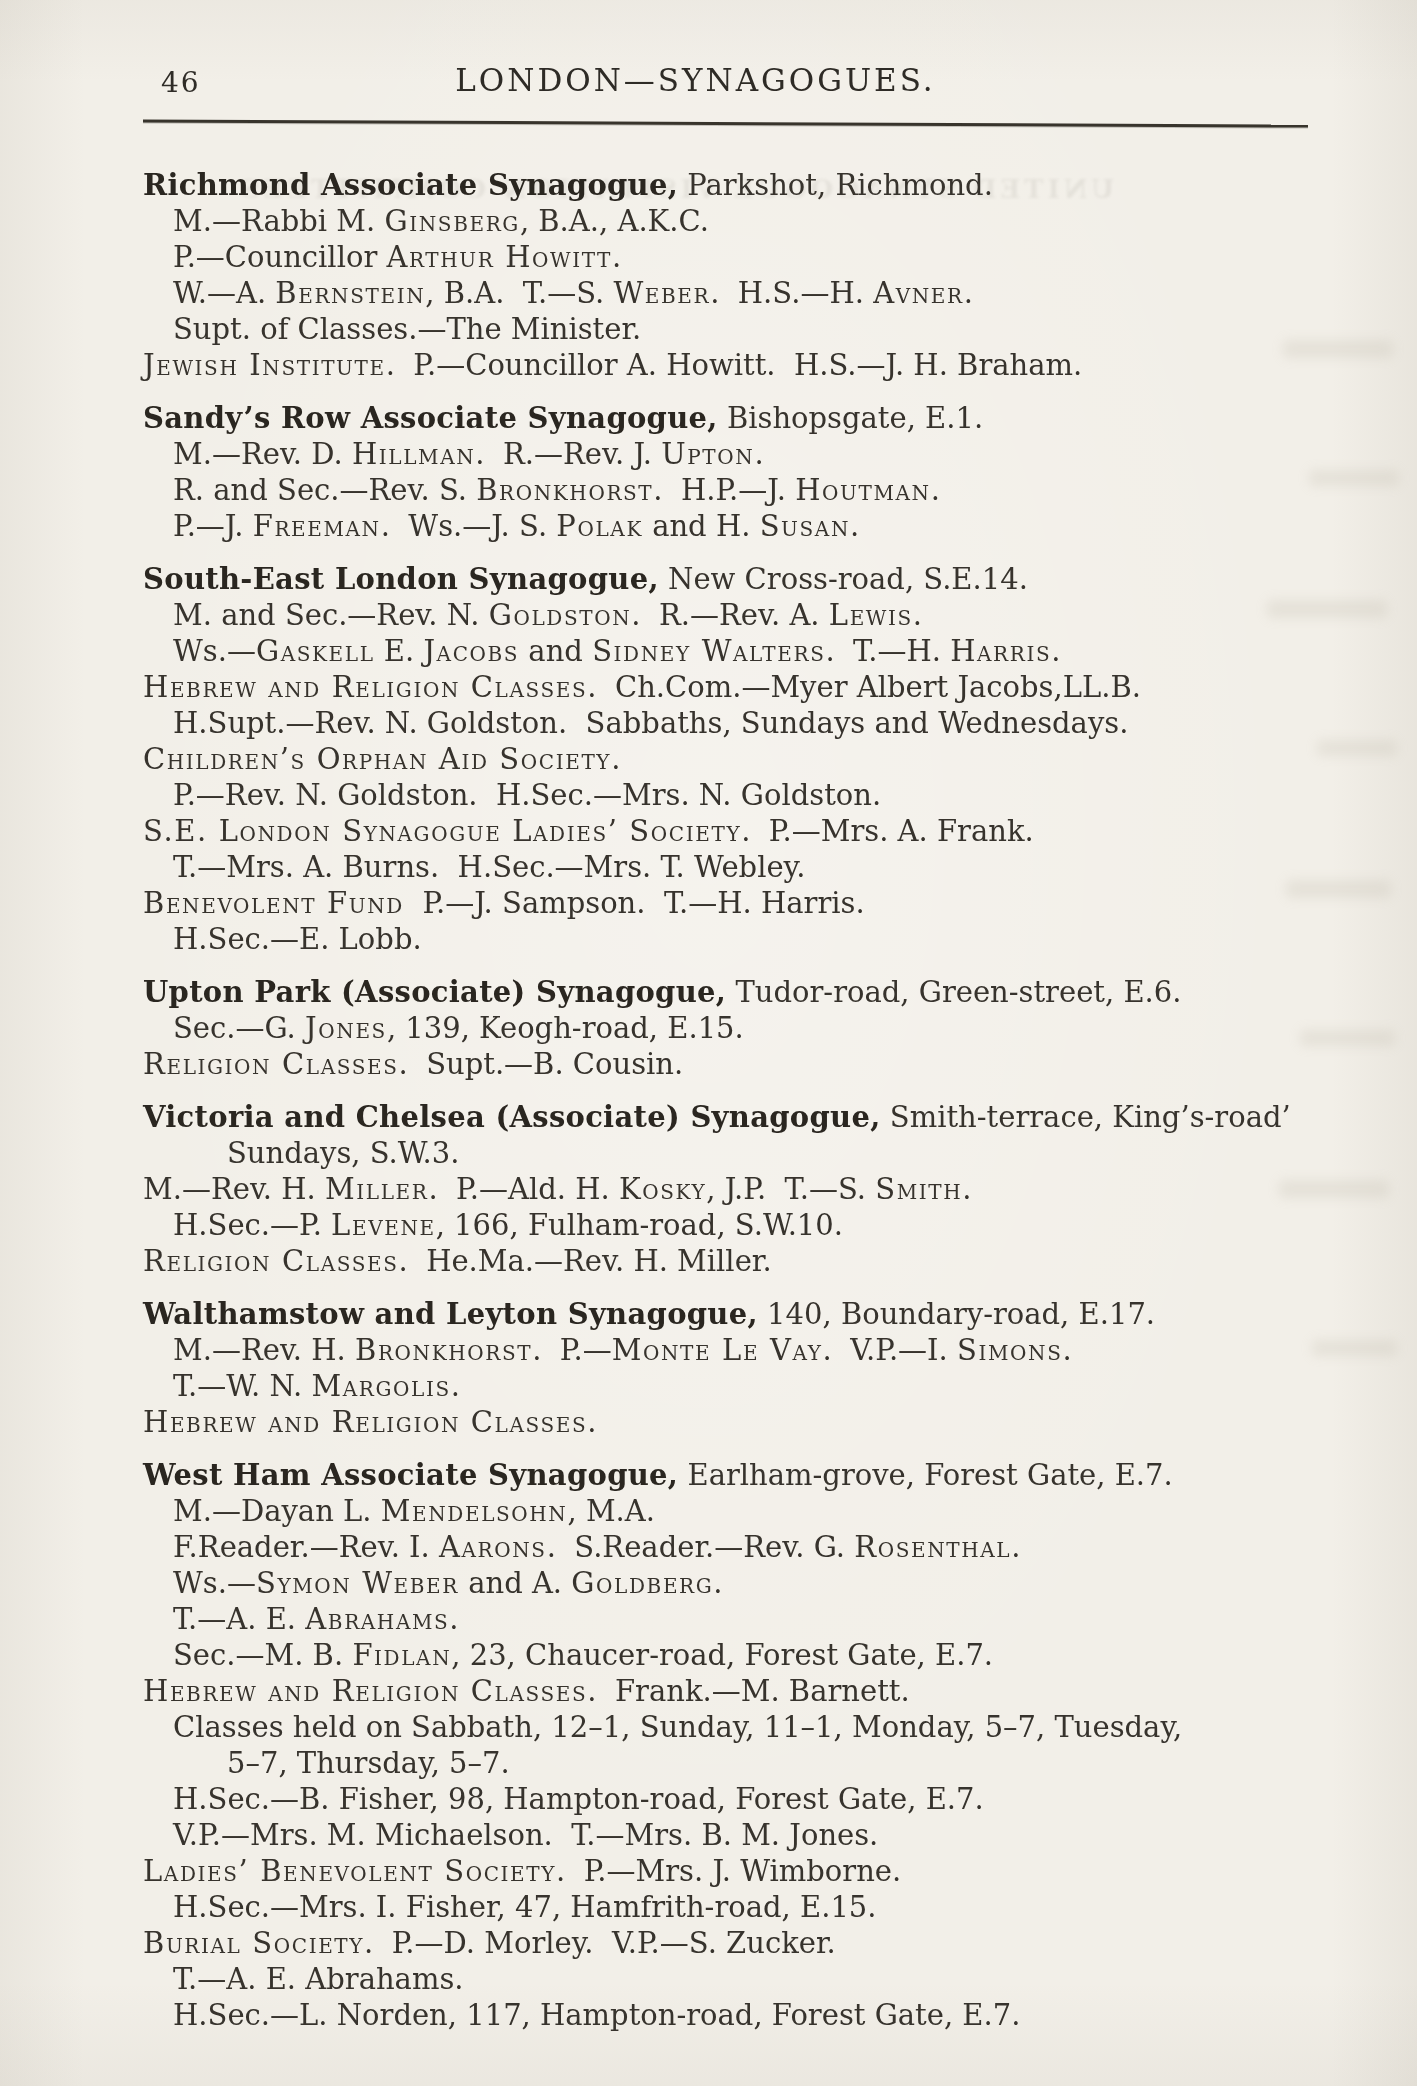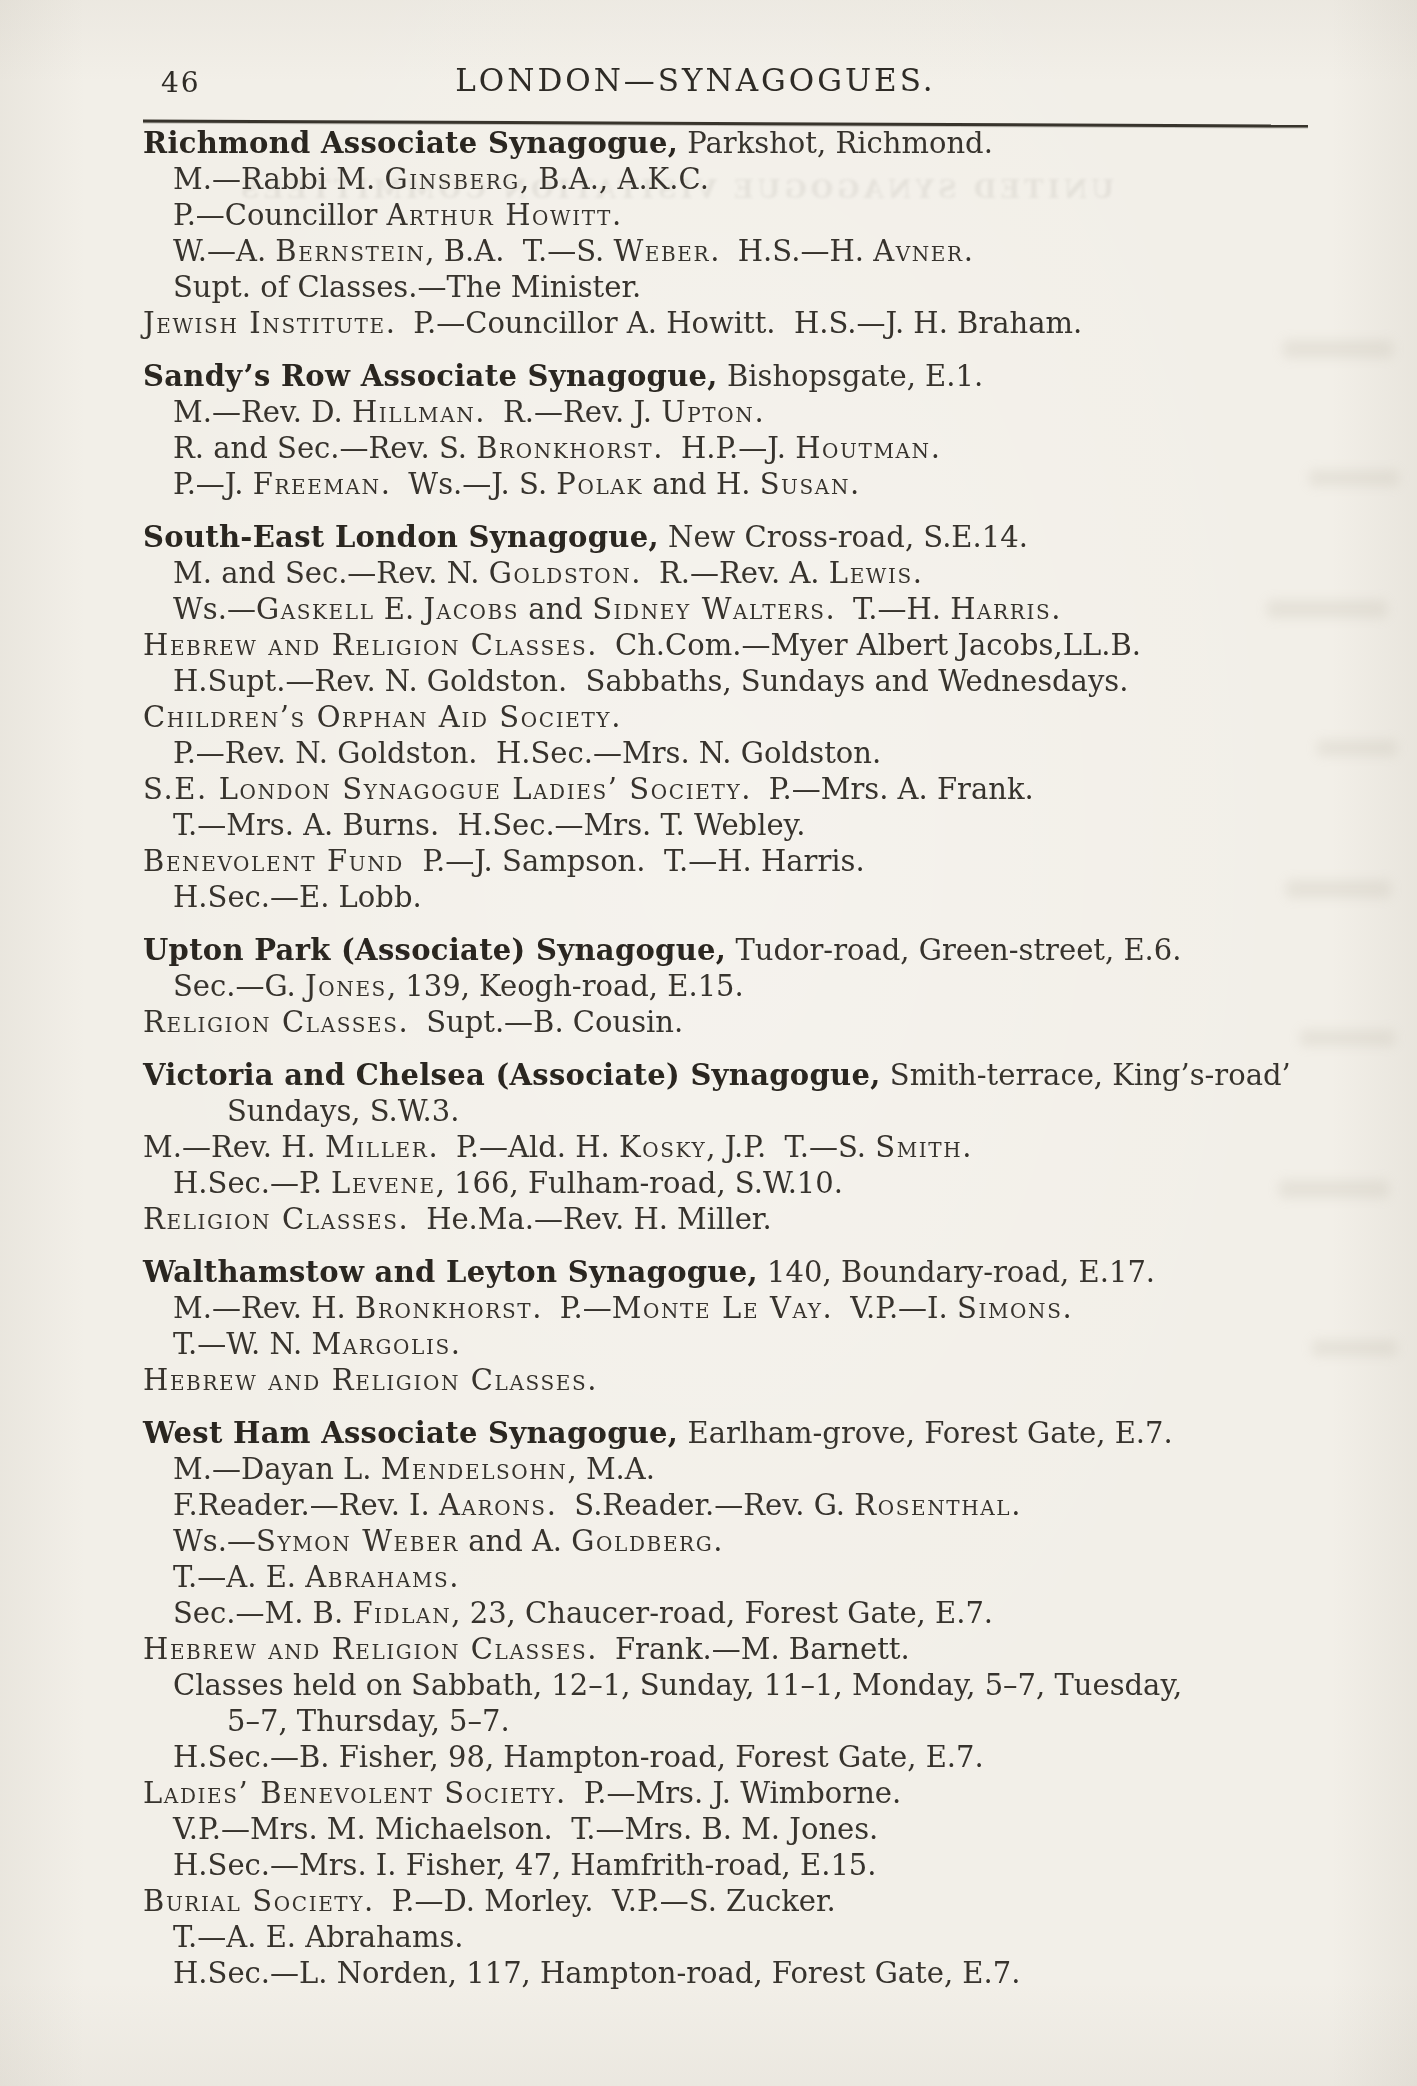--- a/index.html
+++ b/index.html
@@ -20,21 +20,21 @@
   #content{position:absolute;left:143px;top:46px;width:1165px;}
   .pagehead{position:relative;height:66px;}
   .pagenum{position:absolute;left:18px;top:20px;font-size:28px;letter-spacing:2px;color:#2f2c27;}
   .runhead{position:absolute;left:0;right:60px;top:16px;text-align:center;font-size:31px;letter-spacing:3px;color:#2e2b26;}
   .rule{height:3px;background:#38342c;margin:10px 0 0 0;transform:rotate(0.25deg);box-shadow:0 1px 0 rgba(56,52,44,0.25);}
   .ghost{
     position:absolute;left:60px;right:160px;top:128px;text-align:center;
     font-weight:bold;font-size:26px;letter-spacing:4px;color:#6f6a5e;
     transform:scaleX(-1);opacity:0.10;filter:blur(1.6px);white-space:nowrap;
   }
-  #directory{position:relative;}
+  #directory{margin-top:42px;position:relative;}
   section{margin-bottom:17px;}
   .line{font-size:29px;line-height:36px;white-space:pre-wrap;}
   .heading{font-size:29px;}
   .bold{font-weight:bold;letter-spacing:0.3px;color:#2a2620;}
   .sc{font-variant:small-caps;letter-spacing:1.6px;}
   .ind0{padding-left:0;}
   .ind1{padding-left:30px;}
   .ind2{padding-left:84px;}
   
   .smudge{position:absolute;background:#b8b2a2;opacity:.22;filter:blur(6px);border-radius:4px;pointer-events:none;}
@@ -110,21 +110,21 @@
         <div class="line heading ind0"><span class="bold">West Ham Associate Synagogue,</span><span> Earlham-grove, Forest Gate, E.7.</span></div>
         <div class="line ind1"><span>M.—Dayan L. </span><span class="sc">Mendelsohn</span><span>, M.A.</span></div>
         <div class="line ind1"><span>F.Reader.—Rev. I. </span><span class="sc">Aarons</span><span>.  S.Reader.—Rev. G. </span><span class="sc">Rosenthal</span><span>.</span></div>
         <div class="line ind1"><span>Ws.—</span><span class="sc">Symon Weber</span><span> and A. </span><span class="sc">Goldberg</span><span>.</span></div>
         <div class="line ind1"><span>T.—A. E. </span><span class="sc">Abrahams</span><span>.</span></div>
         <div class="line ind1"><span>Sec.—M. B. </span><span class="sc">Fidlan</span><span>, 23, Chaucer-road, Forest Gate, E.7.</span></div>
         <div class="line ind0"><span class="sc">Hebrew and Religion Classes</span><span>.  Frank.—M. Barnett.</span></div>
         <div class="line ind1"><span>Classes held on Sabbath, 12–1, Sunday, 11–1, Monday, 5–7, Tuesday,</span></div>
         <div class="line ind2"><span>5–7, Thursday, 5–7.</span></div>
         <div class="line ind1"><span>H.Sec.—B. Fisher, 98, Hampton-road, Forest Gate, E.7.</span></div>
+        <div class="line ind1"><span>V.P.—Mrs. M. Michaelson.  T.—Mrs. B. M. Jones.</span></div>
         <div class="line ind0"><span class="sc">Ladies’ Benevolent Society</span><span>.  P.—Mrs. J. Wimborne.</span></div>
-        <div class="line ind1"><span>V.P.—Mrs. M. Michaelson.  T.—Mrs. B. M. Jones.</span></div>
         <div class="line ind1"><span>H.Sec.—Mrs. I. Fisher, 47, Hamfrith-road, E.15.</span></div>
         <div class="line ind0"><span class="sc">Burial Society</span><span>.  P.—D. Morley.  V.P.—S. Zucker.</span></div>
         <div class="line ind1"><span>T.—A. E. Abrahams.</span></div>
         <div class="line ind1"><span>H.Sec.—L. Norden, 117, Hampton-road, Forest Gate, E.7.</span></div>
       </section>
     </div>
 </div>
 
 </body></html>

